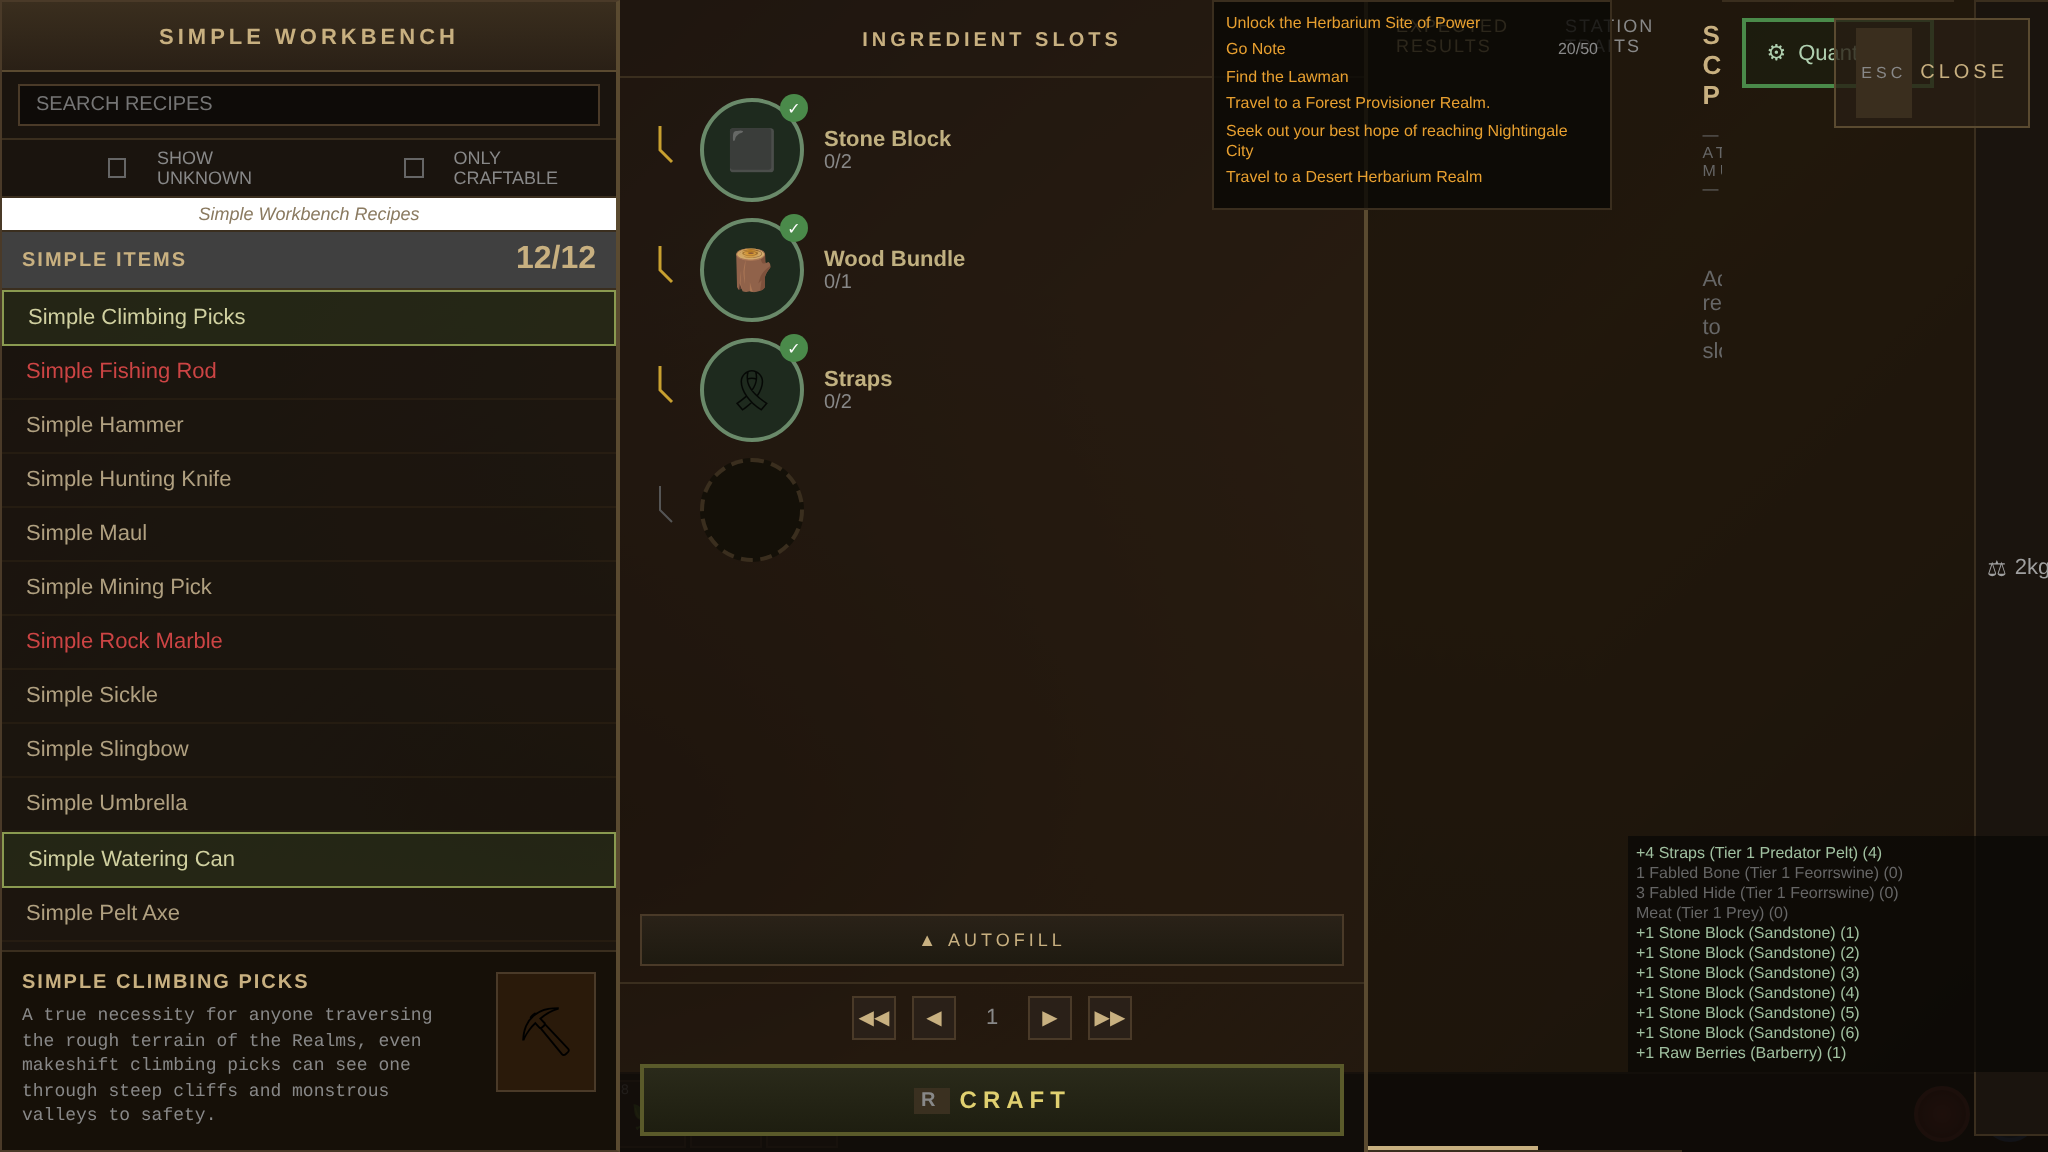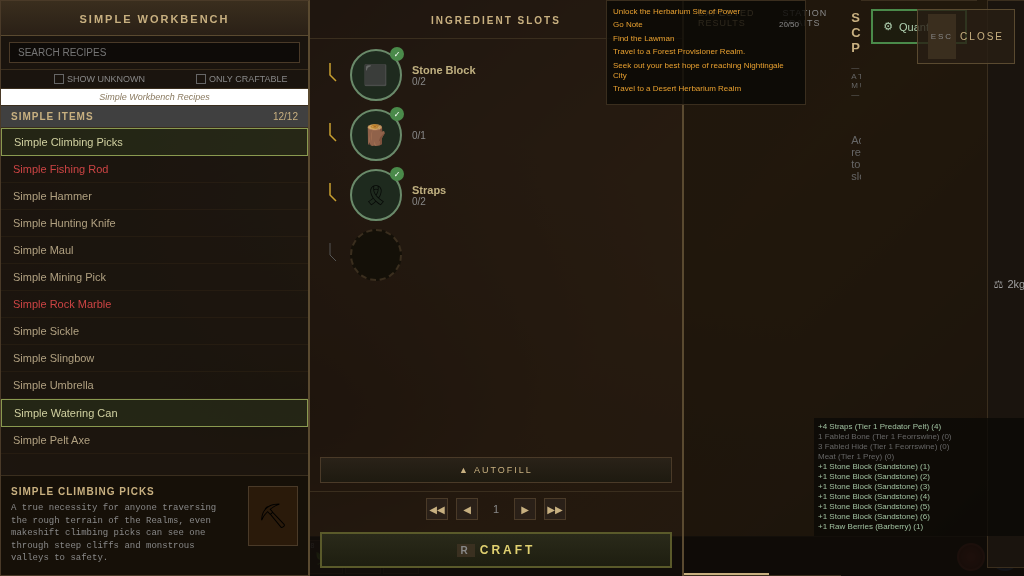--- a/index.html
+++ b/index.html
@@ -80,21 +80,21 @@
       gap: 6px;
       padding: 4px 8px;
       background: #1a140e;
       border-bottom: 1px solid #3a2e1e;
     }
     .checkbox-label {
       color: #888;
       font-size: 9px;
       display: flex;
       align-items: center;
-      gap: 3px;
+      gap: 15px;
       cursor: pointer;
       padding-left: 45px;
     }
     .checkbox-box {
       width: 10px;
       height: 10px;
       border: 1px solid #666;
       background: #1a140e;
       display: inline-block;
     }
@@ -118,21 +118,22 @@
       border-bottom: 1px solid #3a2e1e;
     }
     .section-header .section-title {
       color: #c8b080;
       font-size: 10px;
       font-weight: bold;
       letter-spacing: 1px;
     }
     .section-header .section-count {
       color: #c8b080;
-      font-size: 10px;
+      font-size: 16px;
+      font-weight: bold;
     }
 
     .recipe-list {
       flex: 1;
       overflow-y: auto;
       scrollbar-width: thin;
       scrollbar-color: #4a3a28 #1a140e;
     }
     .recipe-list::-webkit-scrollbar { width: 4px; }
     .recipe-list::-webkit-scrollbar-track { background: #1a140e; }
@@ -661,20 +662,21 @@
         <div class="slot-connector">
           <svg viewBox="0 0 16 24" fill="none">
             <path d="M8 0 L8 12 L14 18" stroke="#c8a030" stroke-width="1.5"></path>
           </svg>
         </div>
         <div class="slot-circle filled">
           <span class="check">✓</span>
           <span class="slot-icon">🪵</span>
         </div>
         <div class="slot-info">
+          <div class="slot-name">Wood Bundle</div>
           <div class="slot-qty">0/1</div>
         </div>
       </div>
 
       <div class="ingredient-slot">
         <div class="slot-connector">
           <svg viewBox="0 0 16 24" fill="none">
             <path d="M8 0 L8 12 L14 18" stroke="#c8a030" stroke-width="1.5"></path>
           </svg>
         </div>

